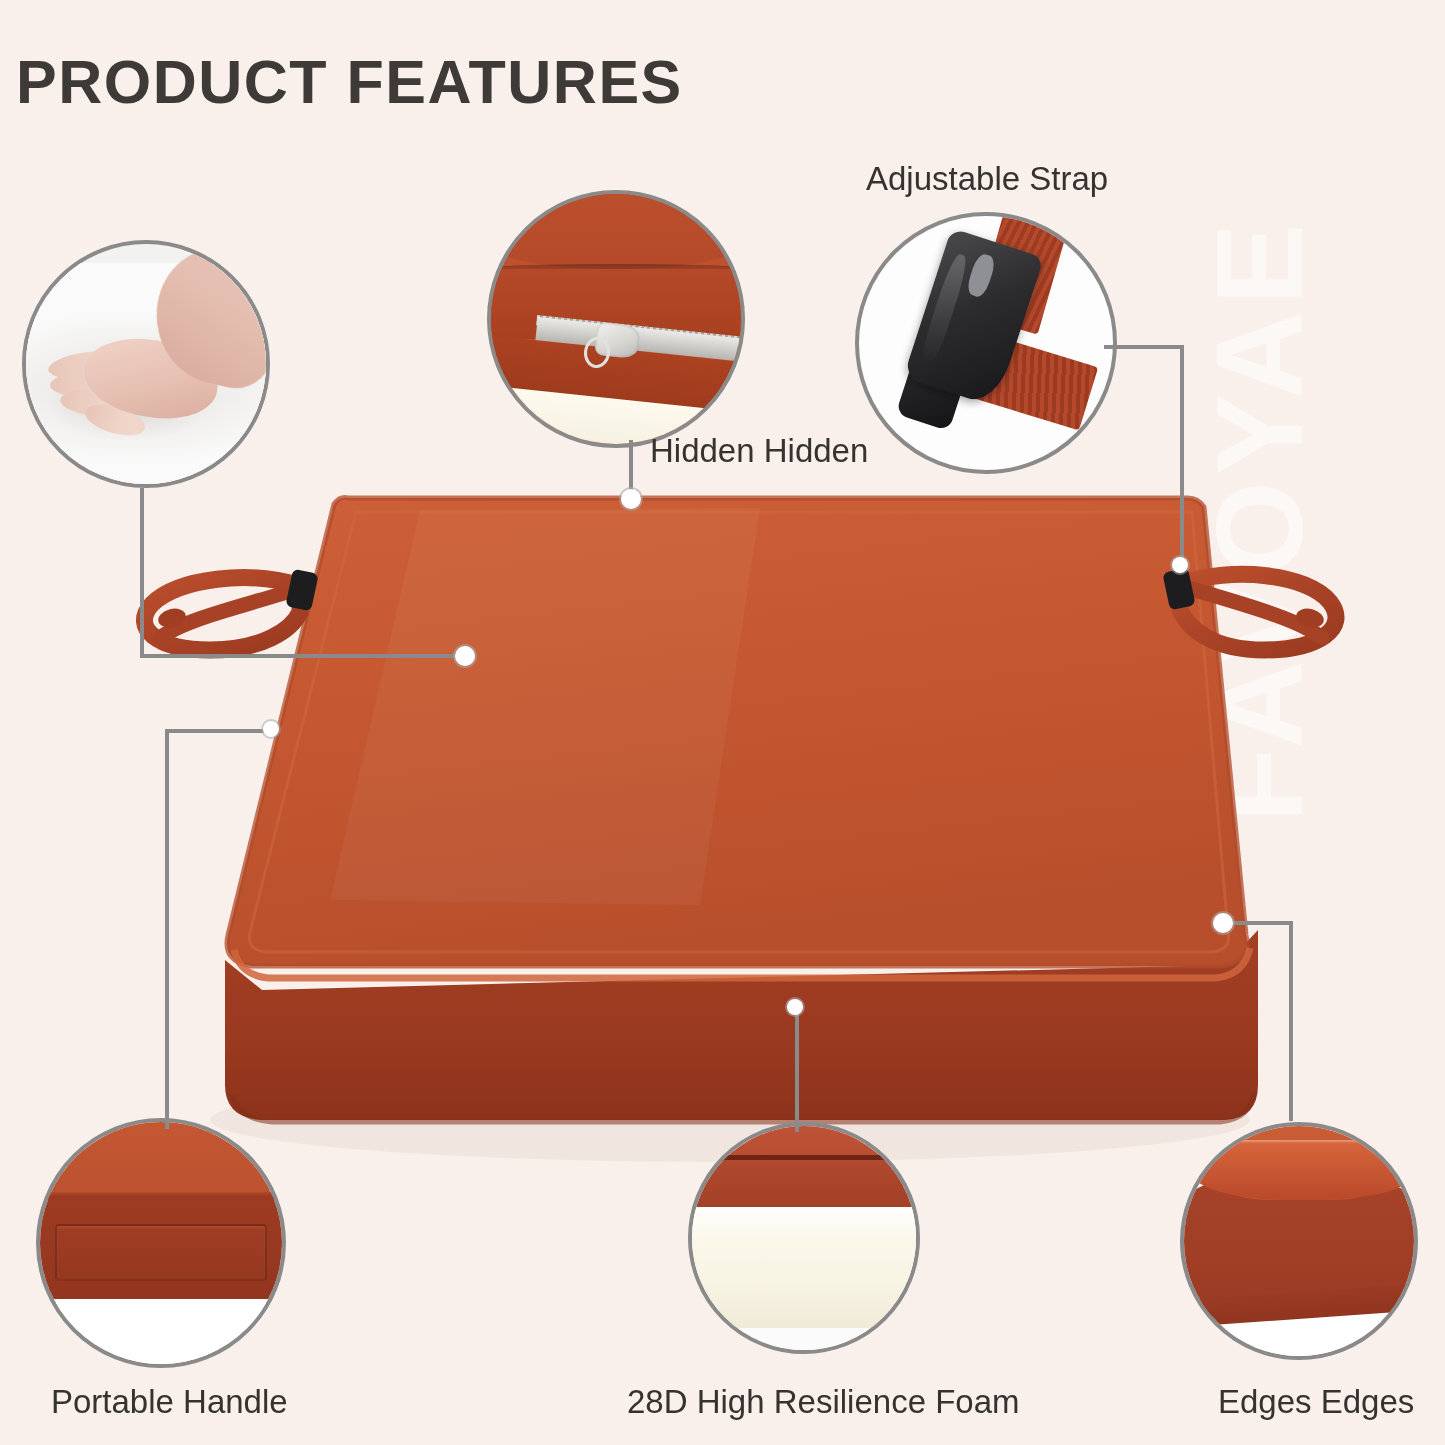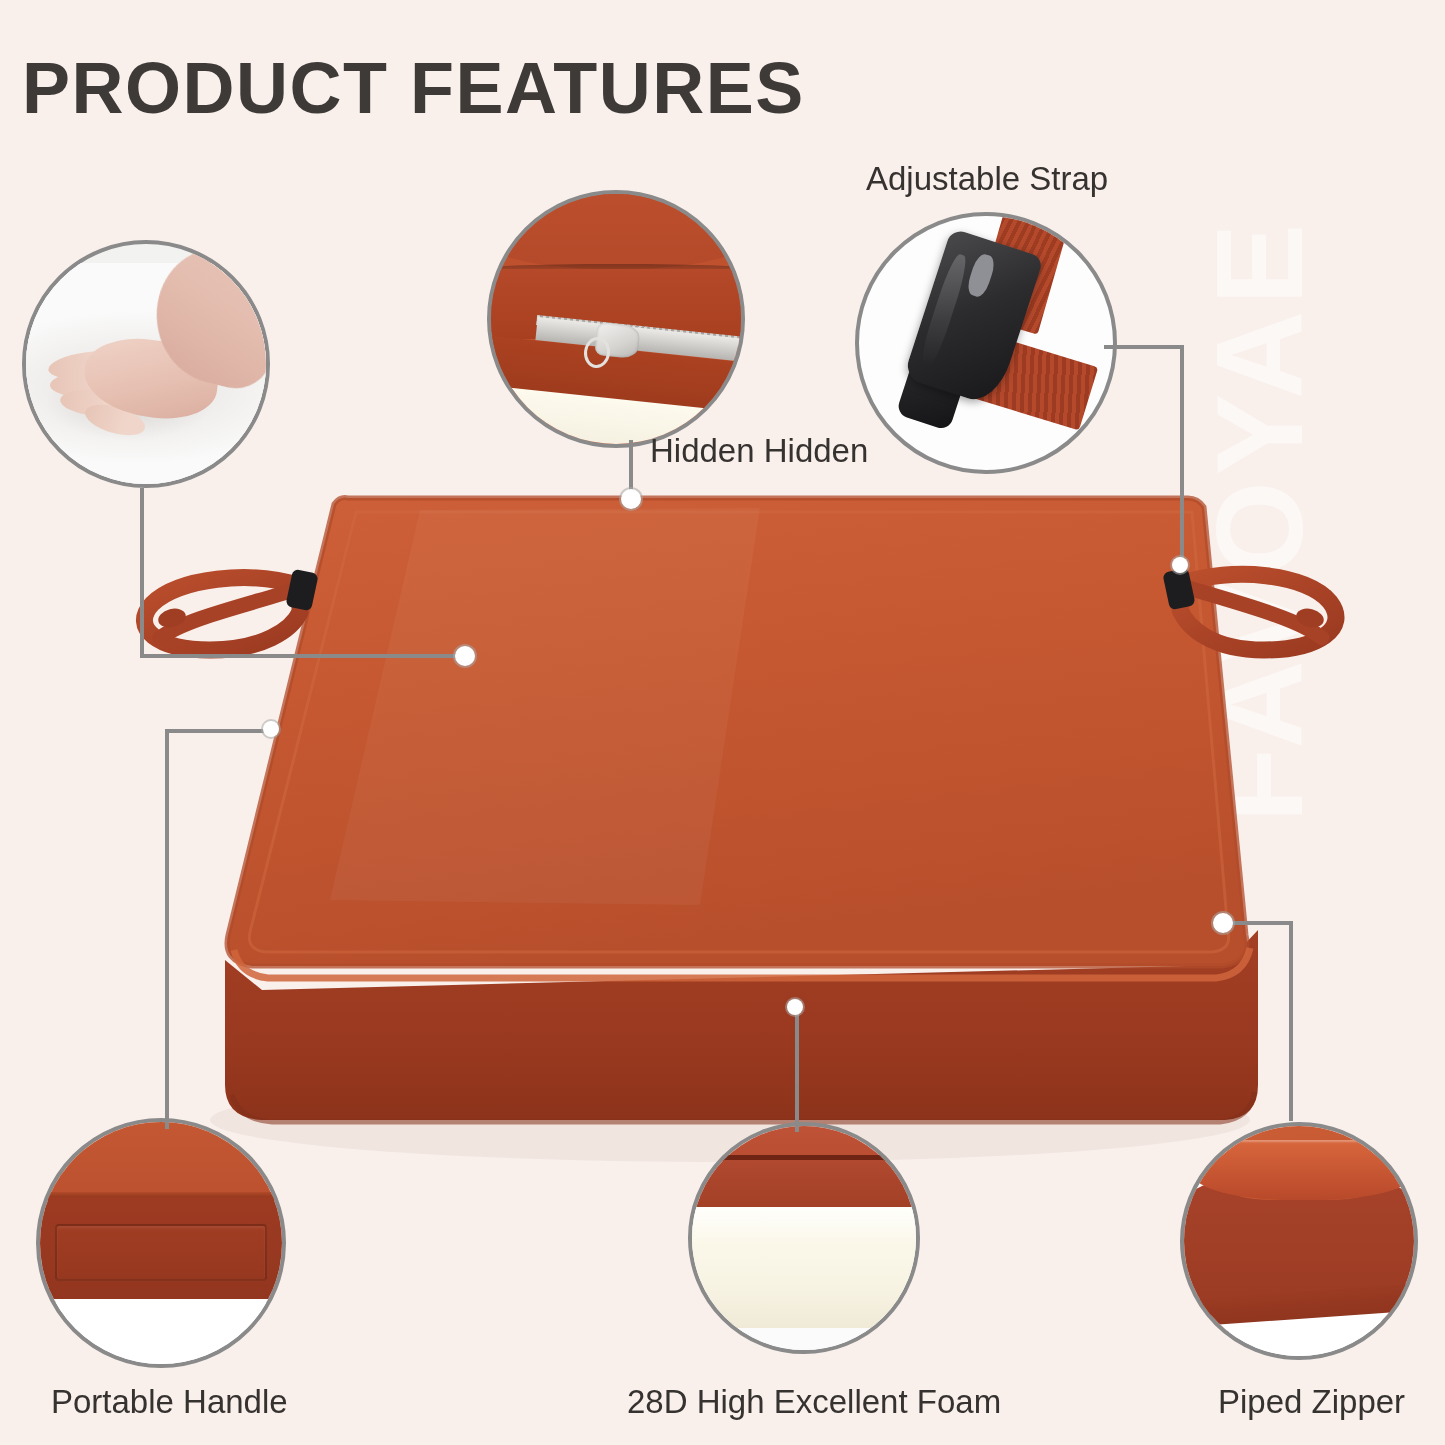--- a/index.html
+++ b/index.html
@@ -7,22 +7,22 @@
     width:1445px;height:1445px;
     background:#f9f0ec;
     font-family:"Liberation Sans", sans-serif;
     overflow:hidden;
     position:relative;
   }
   #stage{position:absolute;left:0;top:0;width:1445px;height:1445px;overflow:hidden;}
 
   
   .title{
-    position:absolute;left:22px;top:52px;
-    font-size:72px;font-weight:bold;letter-spacing:1.5px;
+    position:absolute;left:16px;top:52px;
+    font-size:61px;font-weight:bold;letter-spacing:1.5px;
     color:#3d3a38;line-height:1;
     font-family:"Liberation Sans", sans-serif;
   }
 
   
   .watermark{
     position:absolute;
     right:-118px;top:450px;
     transform:rotate(-90deg);
     transform-origin:center center;
@@ -448,17 +448,17 @@
   <div class="leader lv" style="left:1289px;top:921px;height:200px;"></div>
   <div class="dot" style="left:1213px;top:913px;"></div>
 
 
   <div class="flabel" style="left:650px;top:432px;">Hidden Hidden</div>
 
   <div class="flabel" style="left:51px;top:1383px;">Portable Handle</div>
 
   <div class="flabel" style="left:866px;top:160px;">Adjustable Strap</div>
 
-  <div class="flabel" style="left:627px;top:1383px;">28D High Excellent Foam</div>
-
-  <div class="flabel" style="left:1218px;top:1383px;">Piped Zipper</div>
+  <div class="flabel" style="left:627px;top:1383px;">28D High Resilience Foam</div>
+
+  <div class="flabel" style="left:1218px;top:1383px;">Edges Edges</div>
 
 </div>
 
 </body></html>

